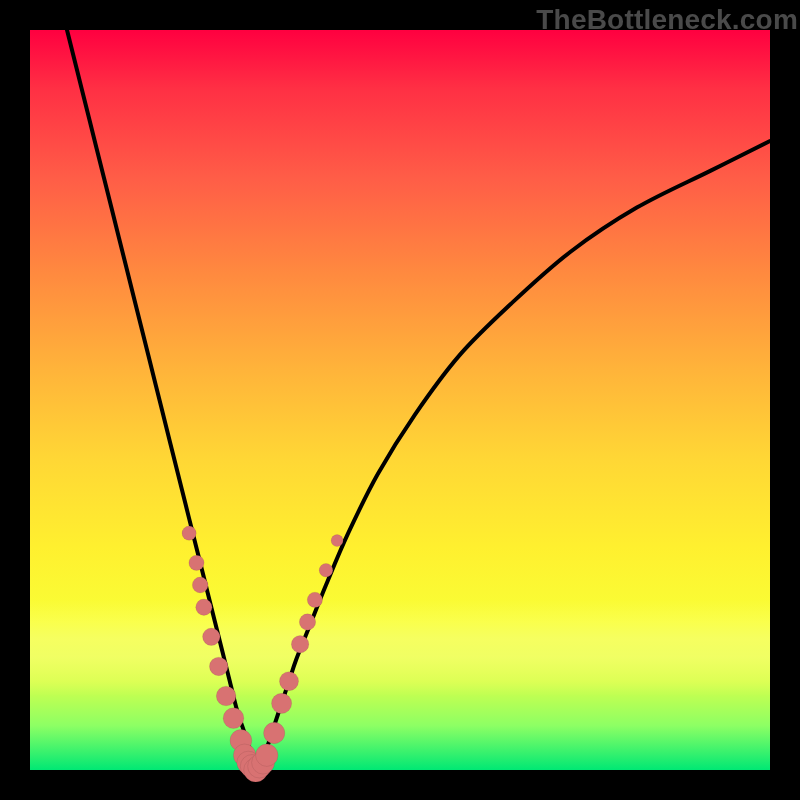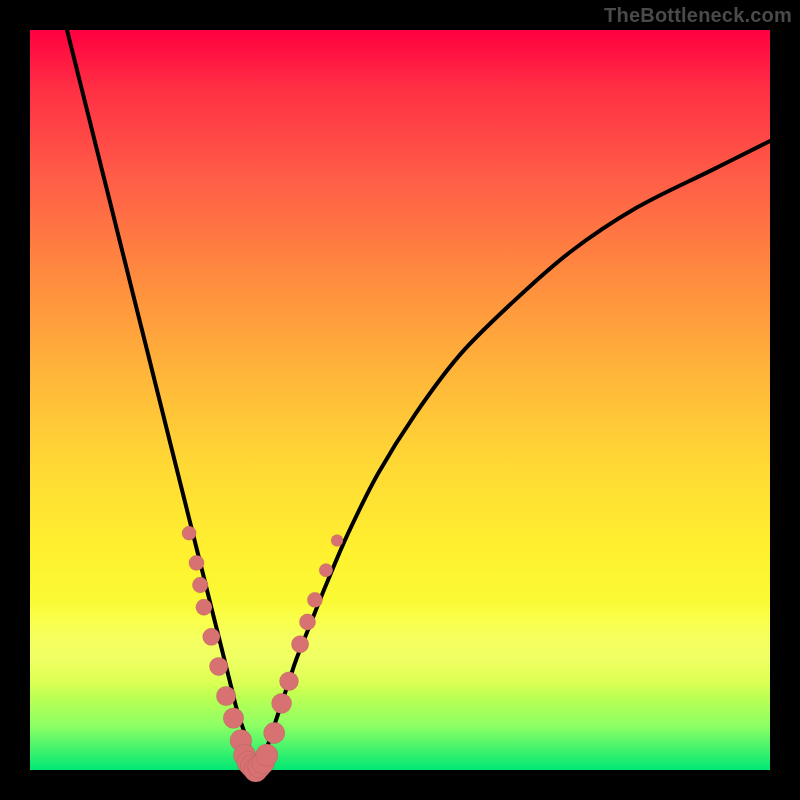--- a/index.html
+++ b/index.html
@@ -50,22 +50,22 @@
       rgba(255,255,120,0.0) 0%,
       rgba(255,255,140,0.45) 40%,
       rgba(255,255,140,0.45) 60%,
       rgba(255,255,120,0.0) 100%
     );
     pointer-events: none;
   }
   .watermark {
     position: absolute;
     top: 4px;
-    right: 8px;
-    font-size: 20px;
+    right: 2px;
+    font-size: 28px;
     font-weight: 600;
     color: #4a4a4a;
     letter-spacing: 0.2px;
     user-select: none;
   }
   svg.curves {
     position: absolute;
     left: 0;
     top: 0;
     width: 740px;

